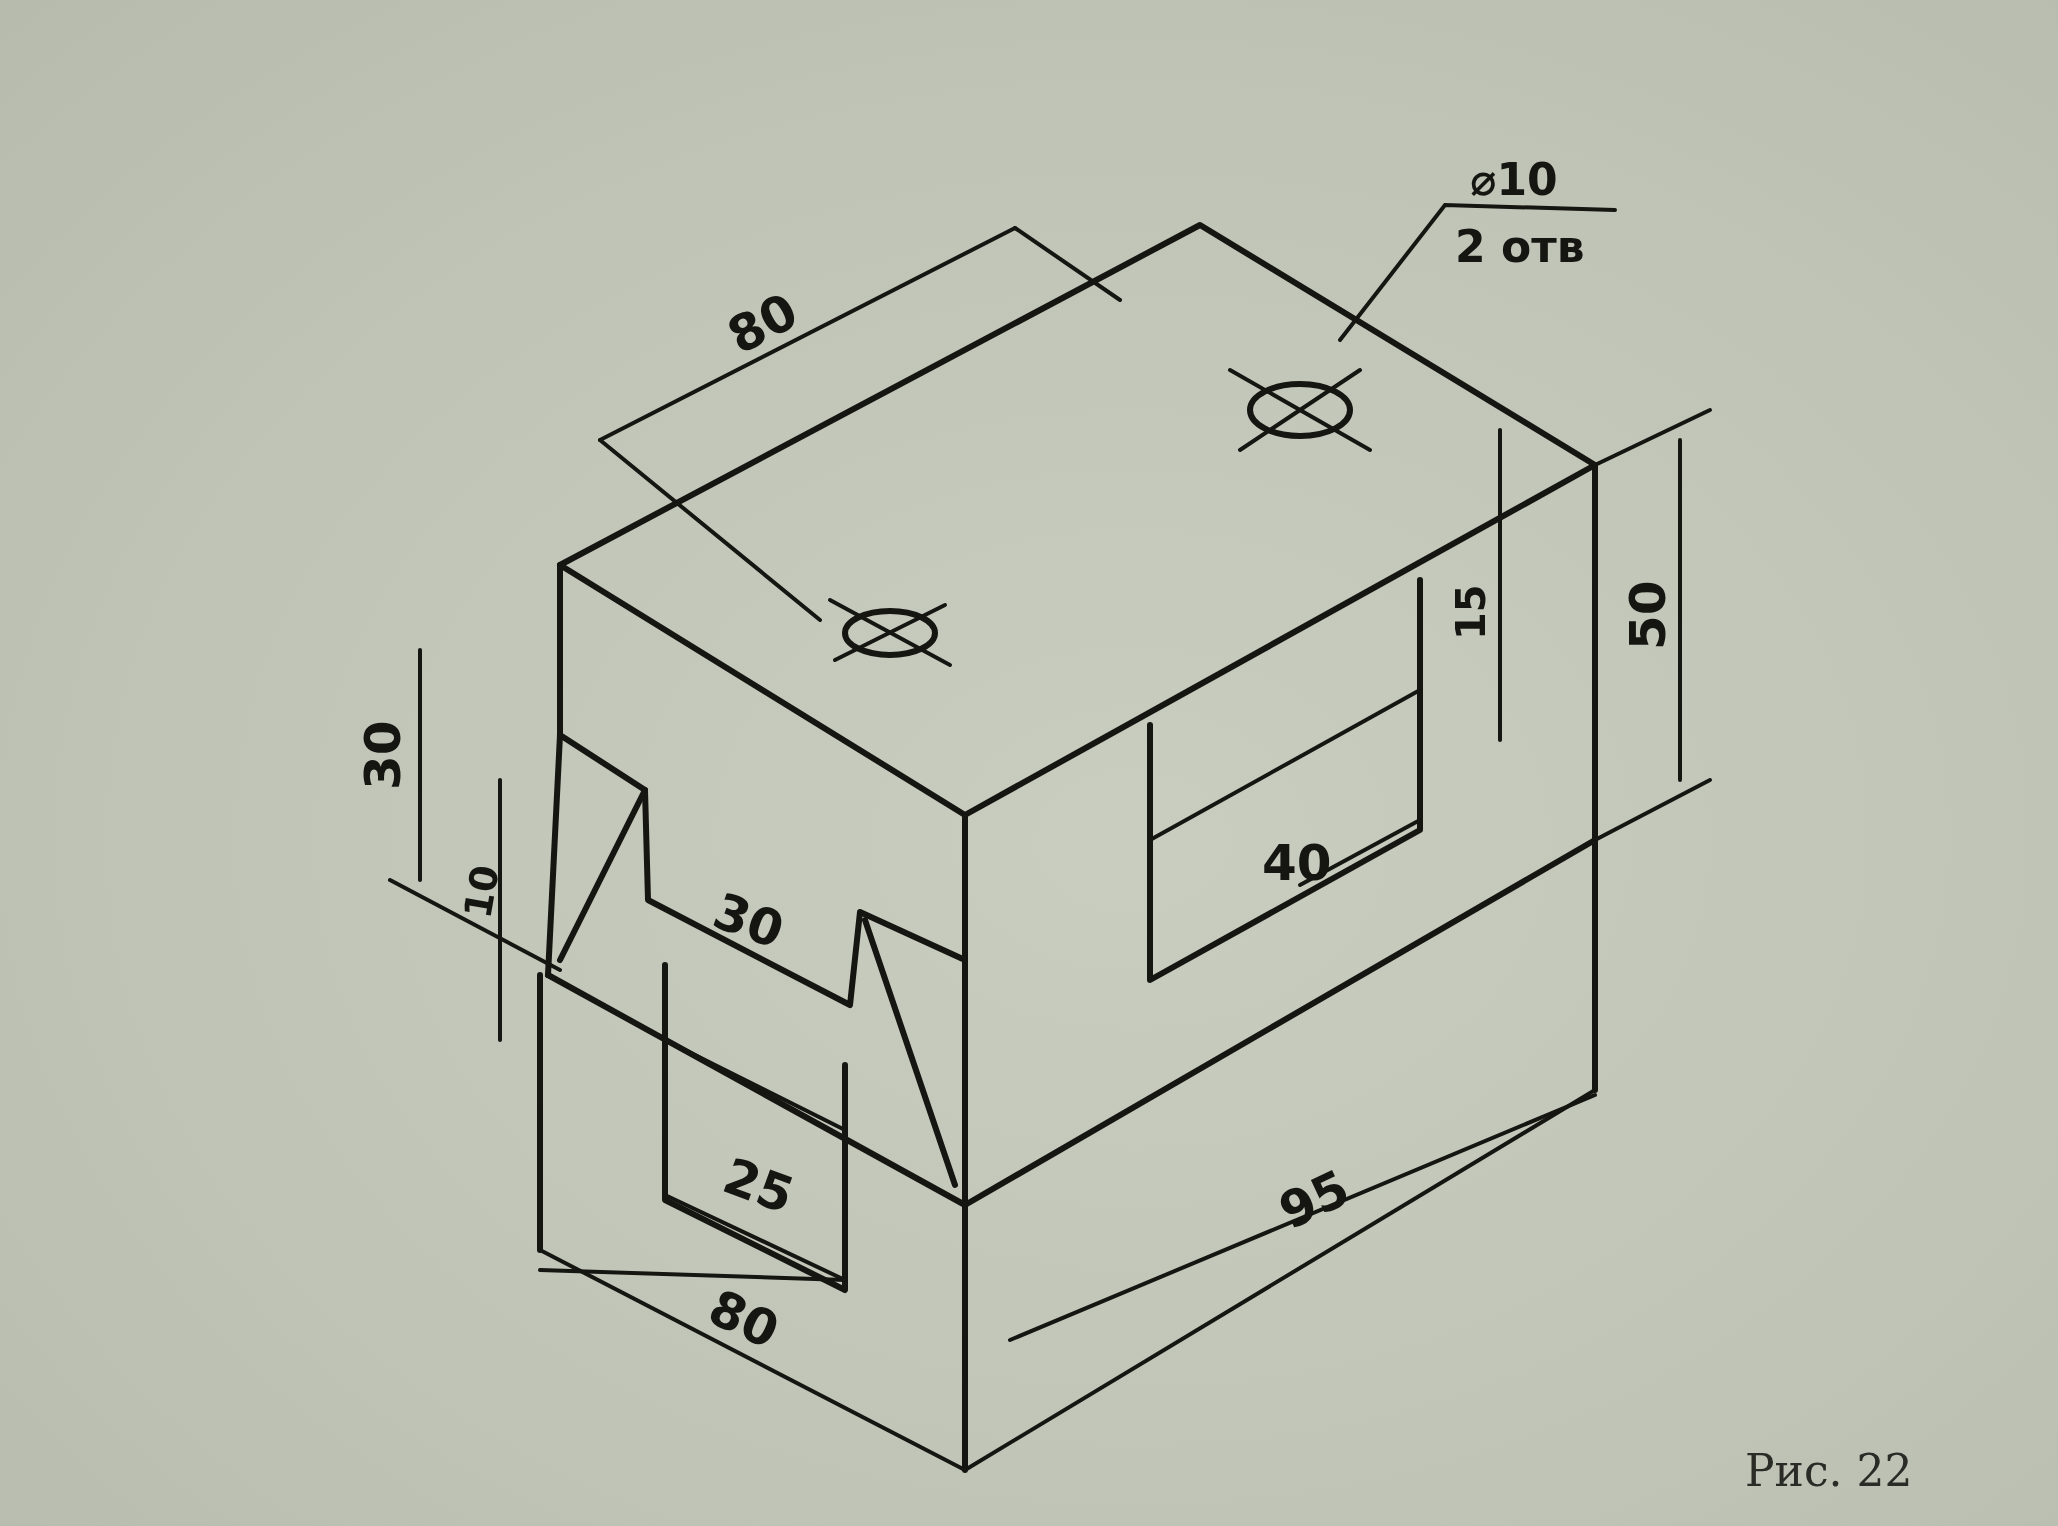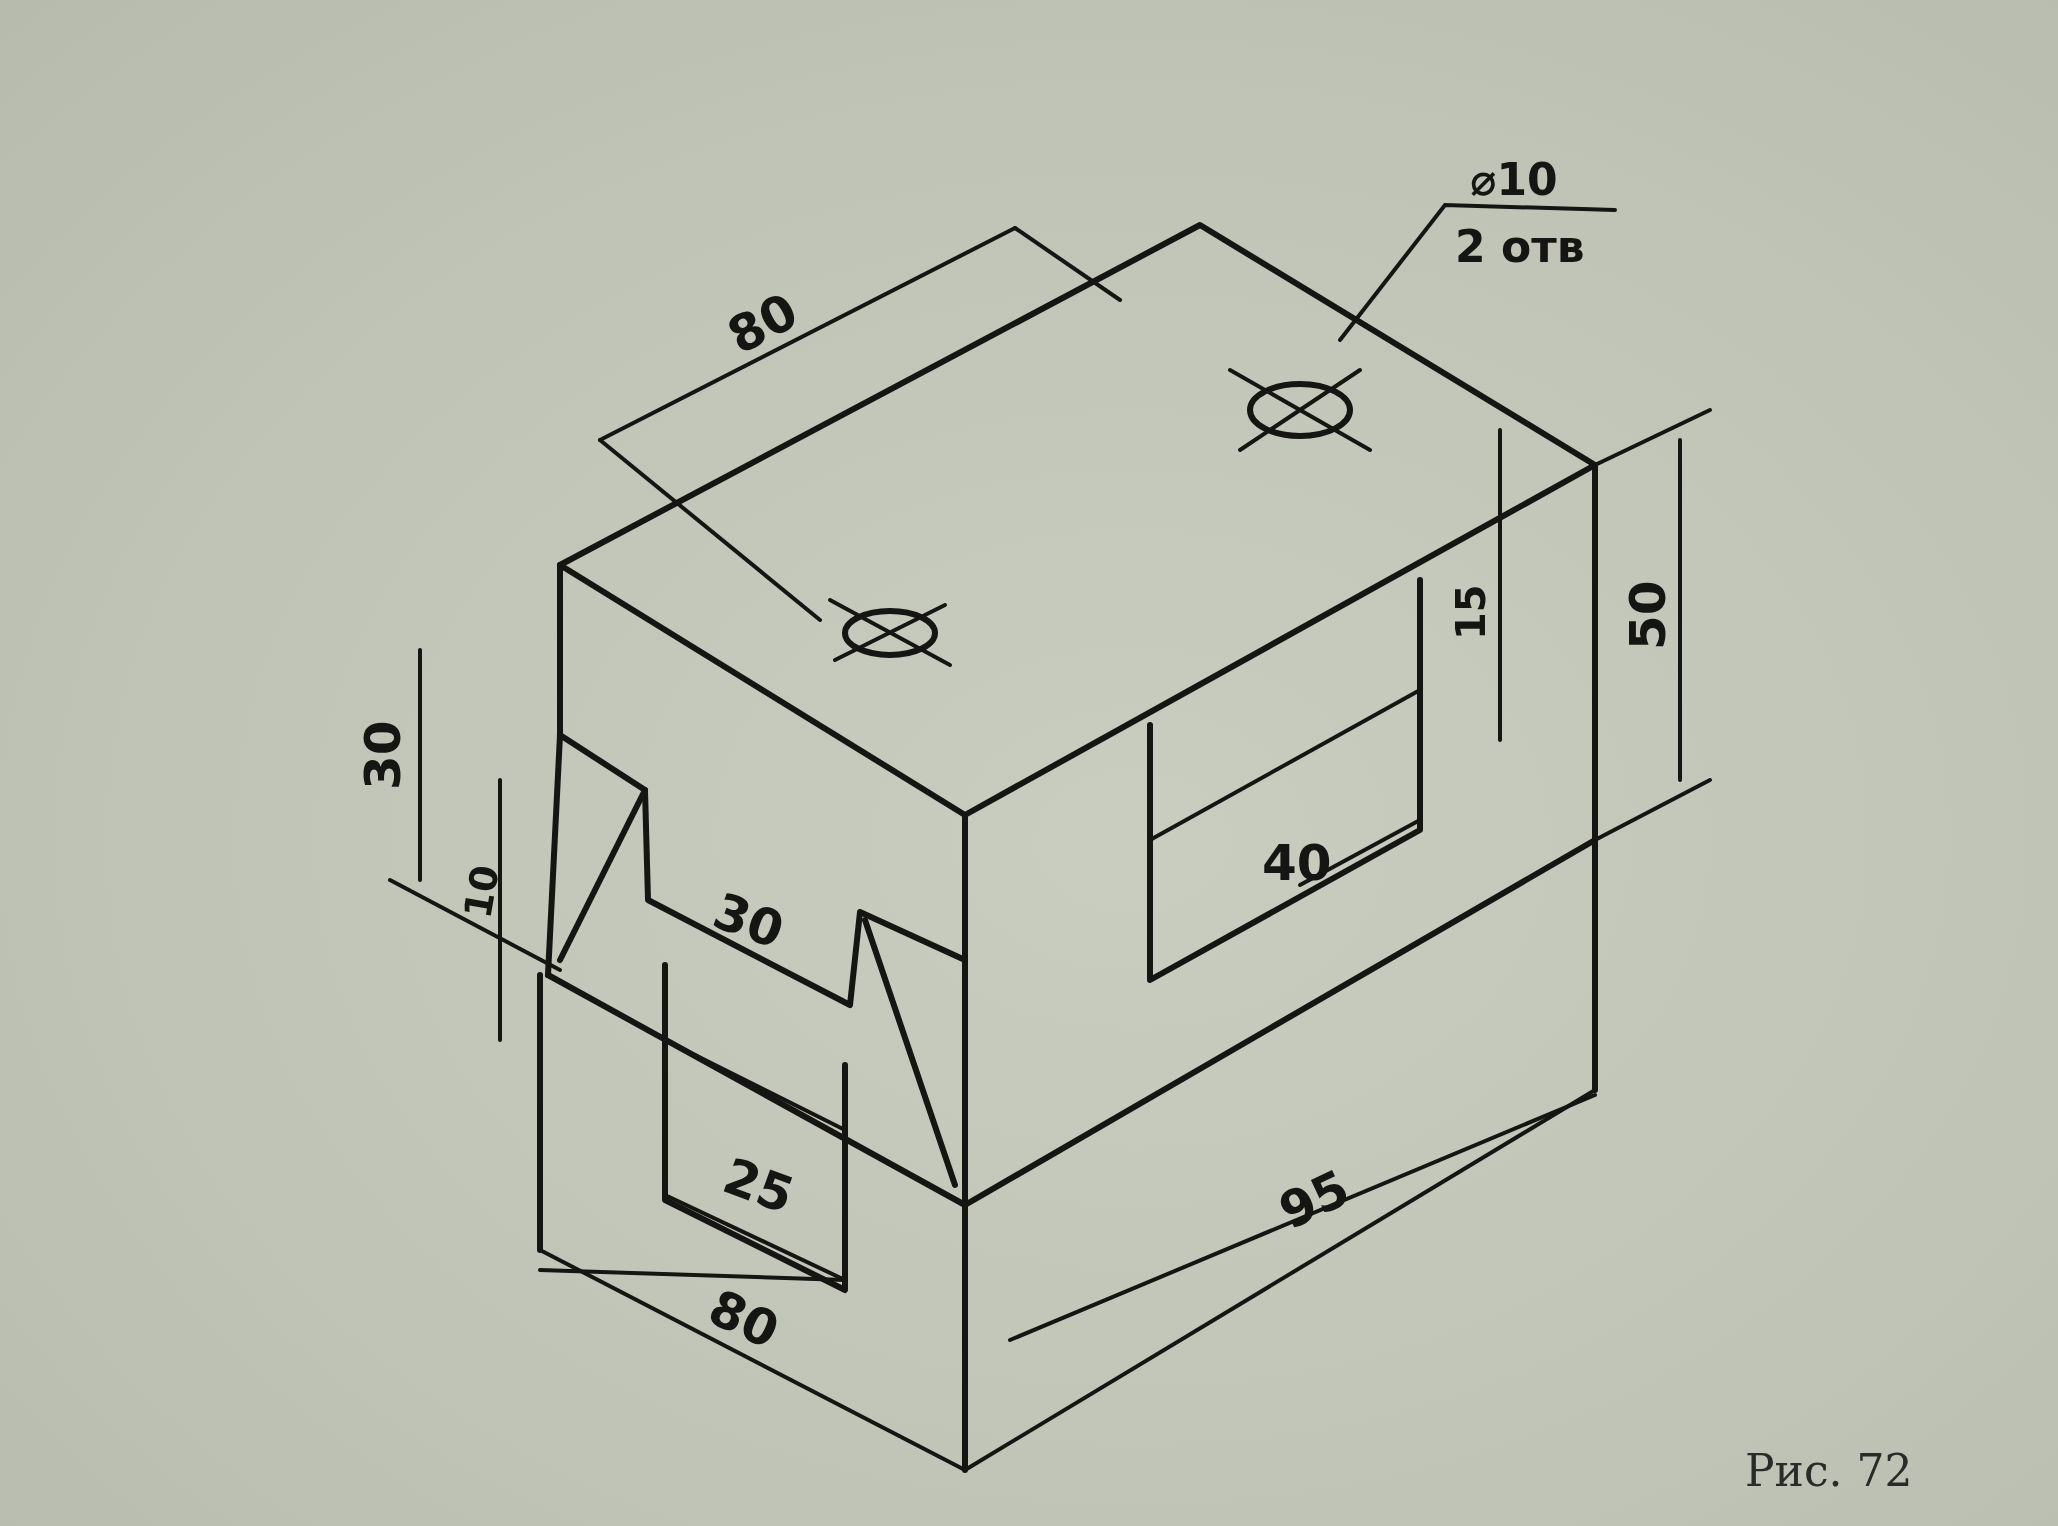--- a/index.html
+++ b/index.html
@@ -98,14 +98,14 @@
     <text class="dim-text" x="720" y="1190" transform="rotate(20 720 1190)">25</text>
     <text class="dim-text" x="705" y="1320" transform="rotate(25 705 1320)">80</text>
     <text class="dim-text" x="1290" y="1230" transform="rotate(-25 1290 1230)">95</text>
     <text class="dim-text" x="1665" y="650" transform="rotate(-90 1665 650)">50</text>
     <text class="dim-text" x="1485" y="640" transform="rotate(-90 1485 640)" style="font-size:40px">15</text>
     <text class="dim-text" x="1262" y="880">40</text>
     <text class="dim-text" x="1470" y="195" style="font-size:44px">⌀10</text>
     <text class="dim-text" x="1455" y="262" style="font-size:44px">2 отв</text>
   </g>
 </svg>
-<div class="caption">Рис. 72</div>
+<div class="caption">Рис. 22</div>
 </div>
 
 </body></html>

